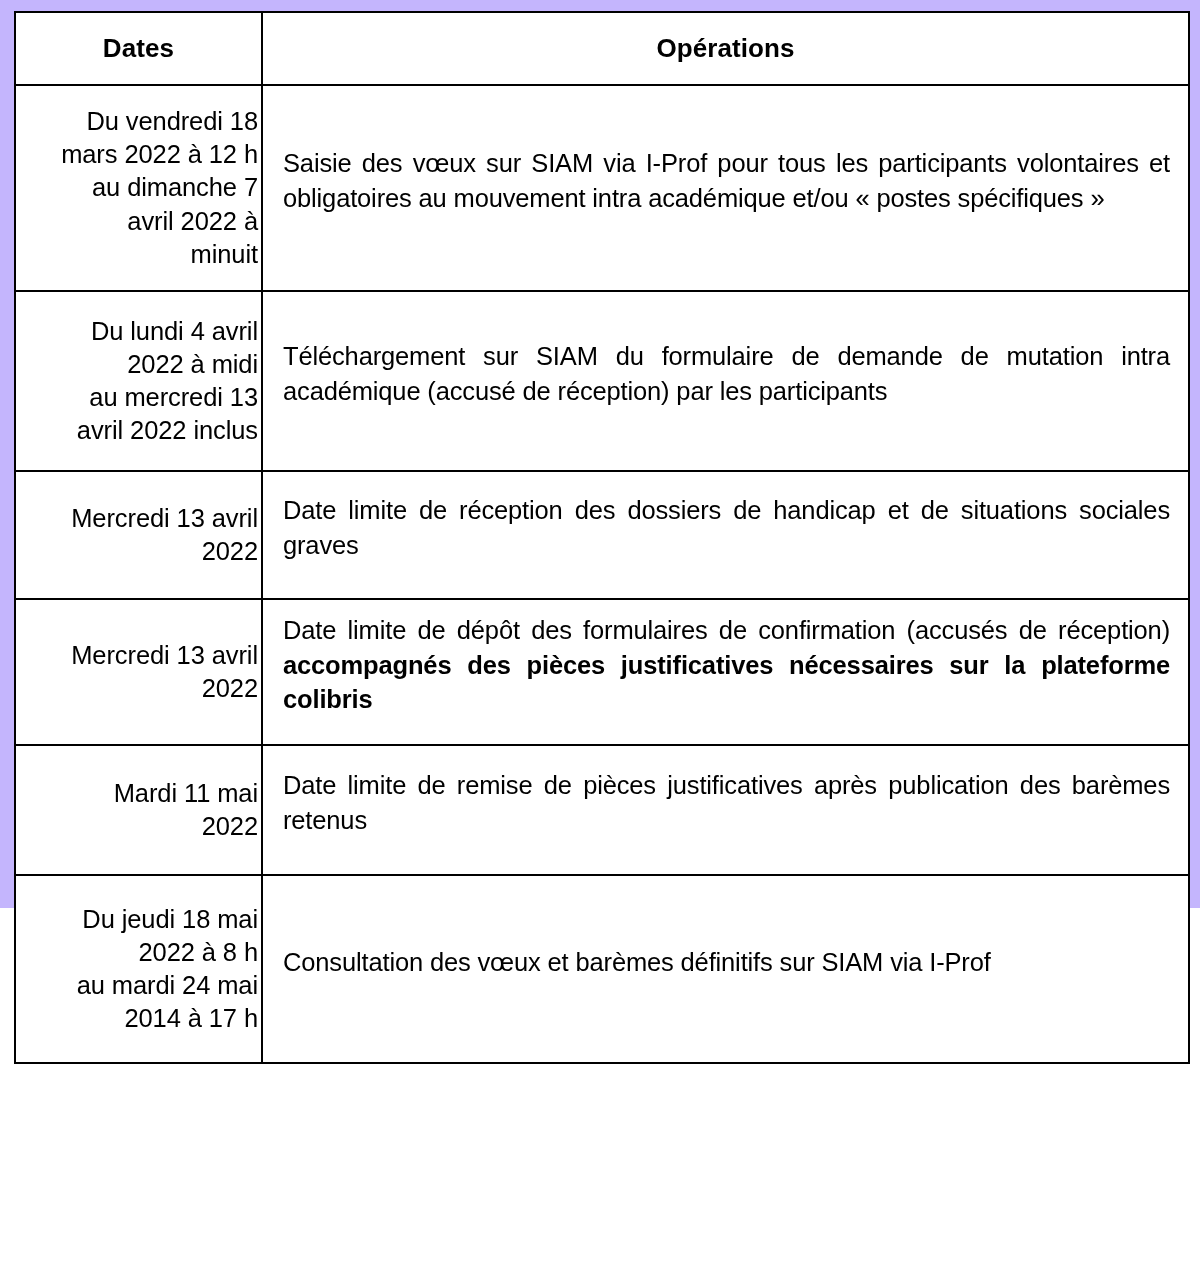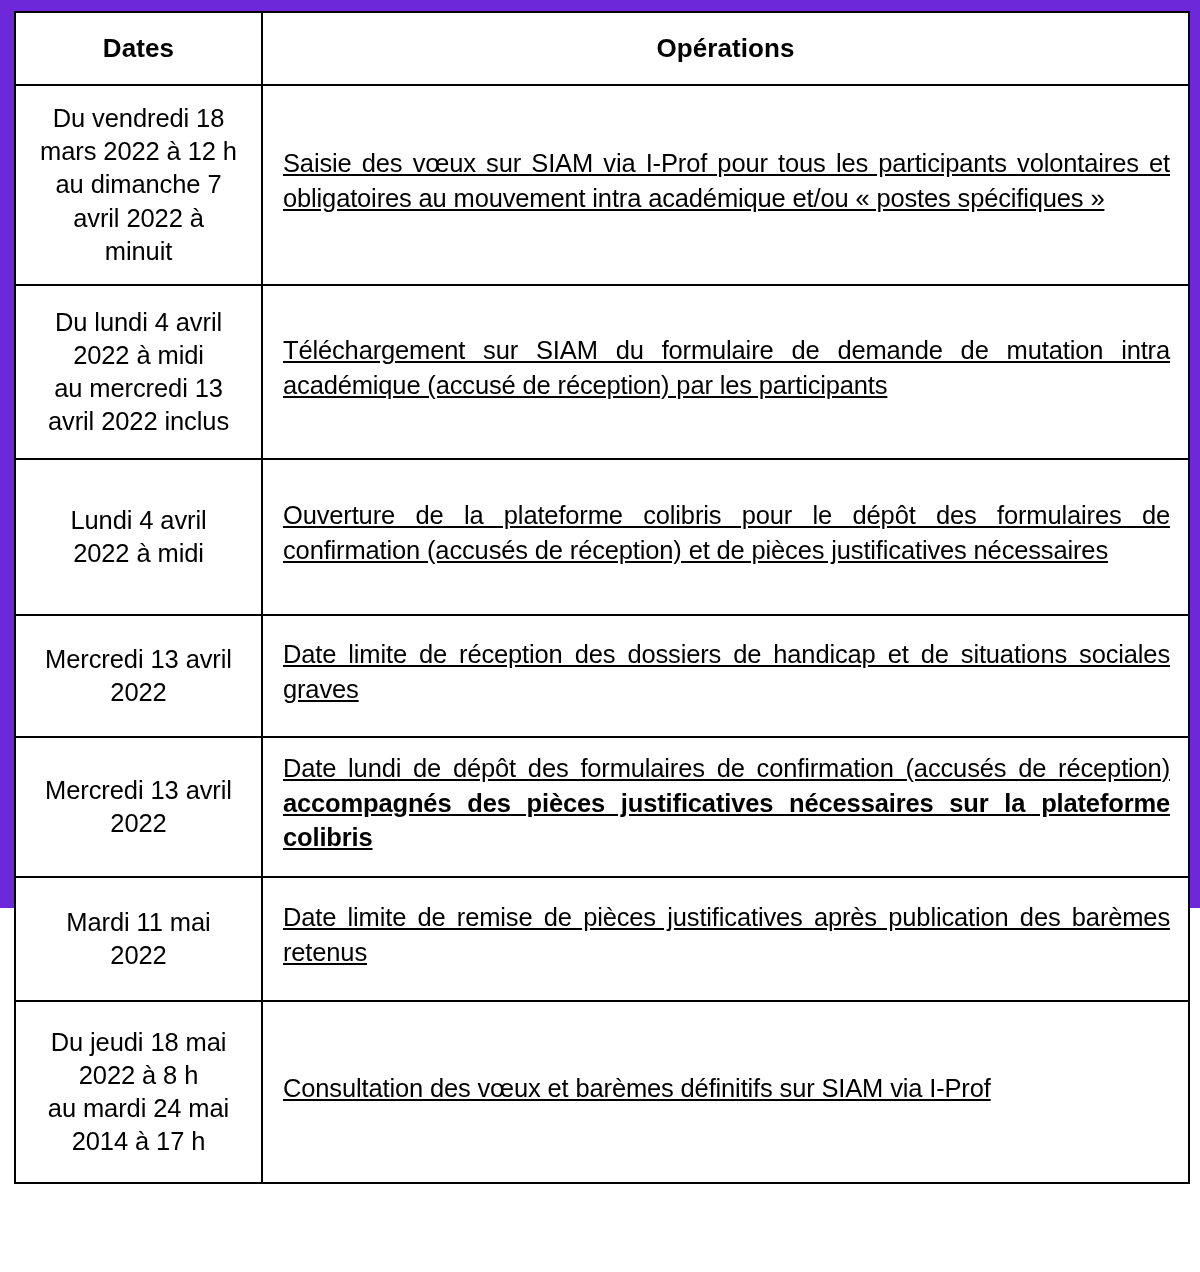--- a/index.html
+++ b/index.html
@@ -13,21 +13,21 @@
     height: 1272px;
     font-family: "Liberation Sans", sans-serif;
     color: #000000;
     -webkit-font-smoothing: antialiased;
   }
 
   .page {
     position: relative;
     width: 1200px;
     height: 908px;
-    background: #6d28d9;
+    background: #c4b5fd;
     box-sizing: border-box;
   }
 
   .schedule-table {
     position: absolute;
     left: 14px;
     top: 11px;
     width: 1174px;
     border-collapse: collapse;
     table-layout: fixed;
@@ -50,38 +50,37 @@
     padding: 0 6px;
     text-align: center;
     font-weight: bold;
     font-size: 26px;
     line-height: 1.15;
     letter-spacing: 0.1px;
   }
 
   
   td.cell-dates {
-    text-align: center;
+    text-align: right;
     font-size: 25.5px;
     line-height: 1.30;
     padding: 9px 3px;
     letter-spacing: -0.1px;
   }
   td.cell-dates .dline { display: block; white-space: nowrap; }
 
   
   td.cell-ops {
     text-align: justify;
     text-justify: inter-word;
     font-size: 25.5px;
     line-height: 1.37;
-    padding: 10px 18px 18px 20px;
+    padding: 10px 18px 24px 20px;
     letter-spacing: -0.15px;
     hyphens: none;
-    text-decoration: underline;
   }
   td.cell-ops b { font-weight: bold; }
 
   
   tr.r1 td { height: 170px; }
   tr.r2 td { height: 144px; border-radius: 10px; }
   tr.r3 td { height: 126px; }
   tr.r4 td { height: 92px; }
   tr.r5 td { height: 110px; }
   tr.r6 td { height: 145px; }
@@ -117,40 +116,33 @@
         </tr>
         <tr class="r2">
           <td class="cell-dates">
             <span class="dline">Du lundi 4 avril</span>
             <span class="dline">2022 à midi</span>
             <span class="dline">au mercredi 13</span>
             <span class="dline">avril 2022 inclus</span>
           </td>
           <td class="cell-ops"><span>Téléchargement sur SIAM du formulaire de demande de mutation intra académique (accusé de réception) par les participants</span></td>
         </tr>
-        <tr class="r3">
-          <td class="cell-dates">
-            <span class="dline">Lundi 4 avril</span>
-            <span class="dline">2022 à midi</span>
-          </td>
-          <td class="cell-ops"><span>Ouverture de la plateforme colibris pour le dépôt des formulaires de confirmation (accusés de réception) et de pièces justificatives nécessaires</span></td>
-        </tr>
         <tr class="r4">
           <td class="cell-dates">
             <span class="dline">Mercredi 13 avril</span>
             <span class="dline">2022</span>
           </td>
           <td class="cell-ops"><span>Date limite de réception des dossiers de handicap et de situations sociales graves</span></td>
         </tr>
         <tr class="r5">
           <td class="cell-dates">
             <span class="dline">Mercredi 13 avril</span>
             <span class="dline">2022</span>
           </td>
-          <td class="cell-ops"><span>Date lundi de dépôt des formulaires de confirmation (accusés de réception) </span><b>accompagnés des pièces justificatives nécessaires sur la plateforme colibris</b></td>
+          <td class="cell-ops"><span>Date limite de dépôt des formulaires de confirmation (accusés de réception) </span><b>accompagnés des pièces justificatives nécessaires sur la plateforme colibris</b></td>
         </tr>
         <tr class="r7">
           <td class="cell-dates">
             <span class="dline">Mardi 11 mai</span>
             <span class="dline">2022</span>
           </td>
           <td class="cell-ops"><span>Date limite de remise de pièces justificatives après publication des barèmes retenus</span></td>
         </tr>
         <tr class="r8">
           <td class="cell-dates">

